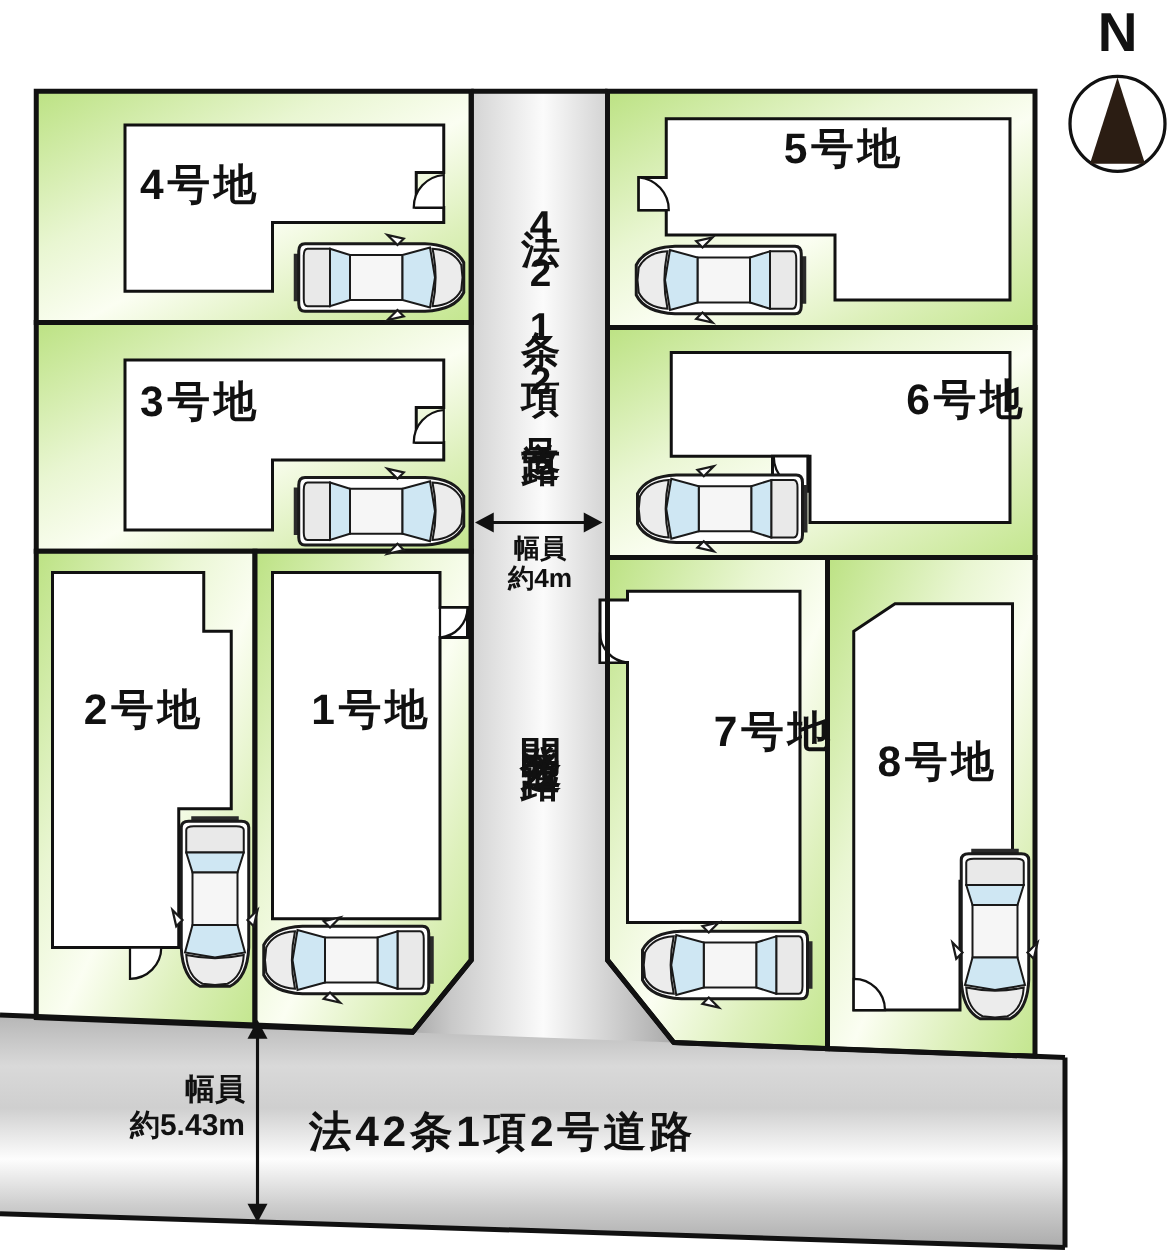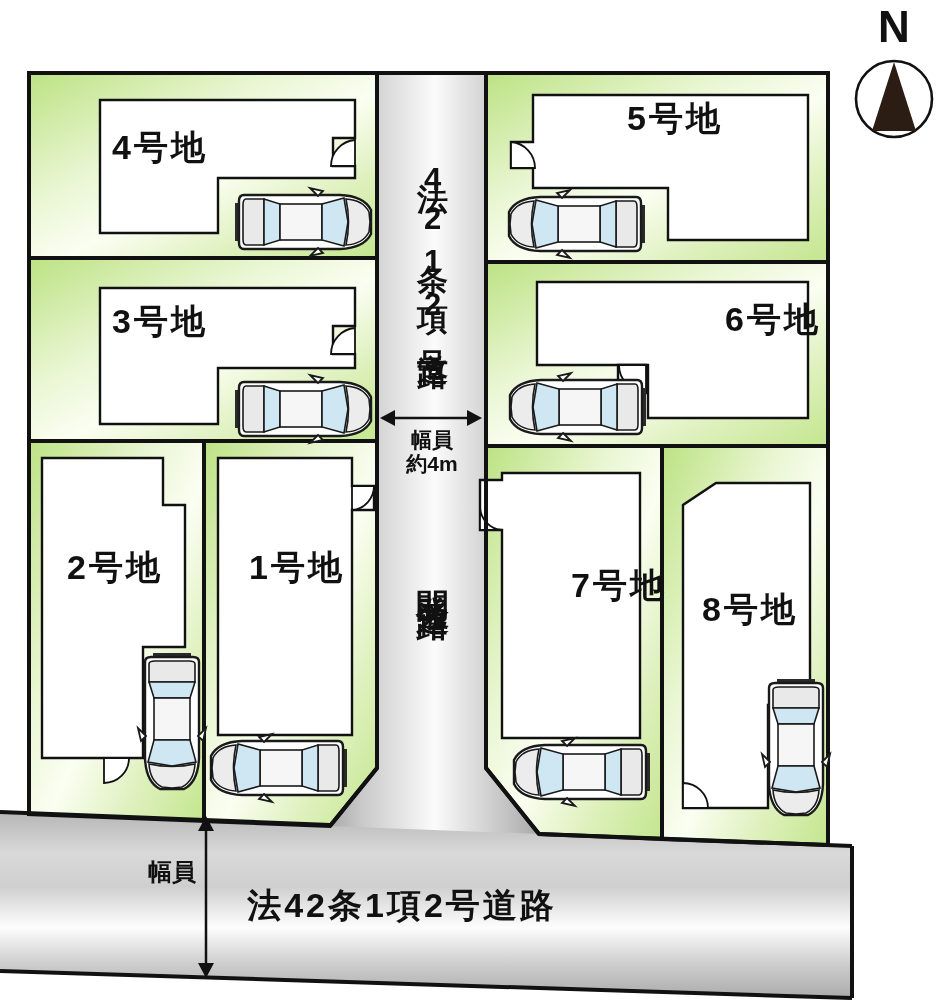--- a/index.html
+++ b/index.html
@@ -151,15 +151,16 @@
     <div>幅員</div>
     <div>約4m</div>
   </div>
 
   <div class="lbl v-text road-v-name2" style="left:432px;top:576px;">開発道路</div>
 
   <div class="lbl road-h-name" style="left:402px;top:906px;">法42条1項2号道路</div>
 
   <div class="lbl dim-caption-lg" style="left:56px;top:858px;width:140px;">
     <div>幅員</div>
+    <div>約5.43m</div>
   </div>
 
 </div>
 
 </body></html>

